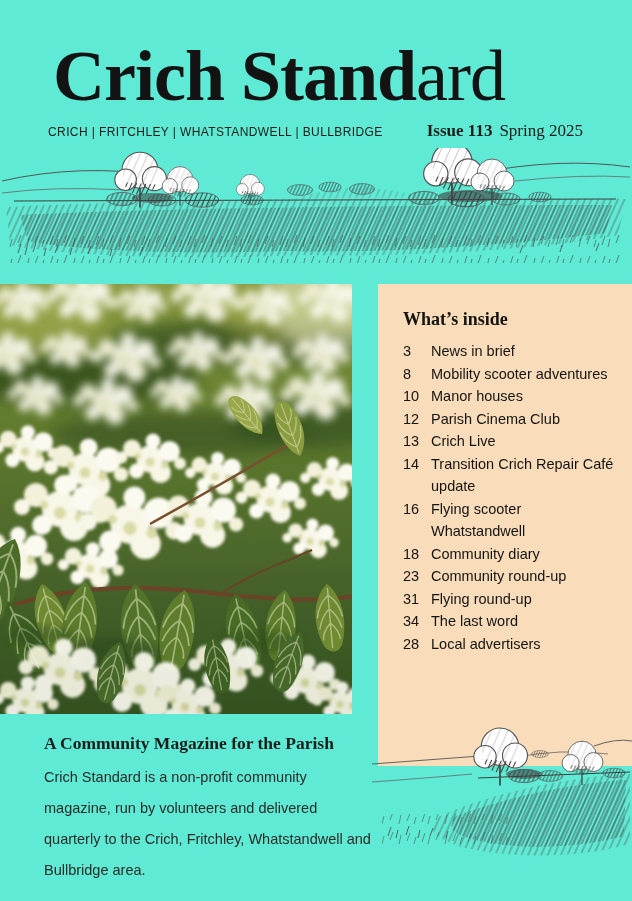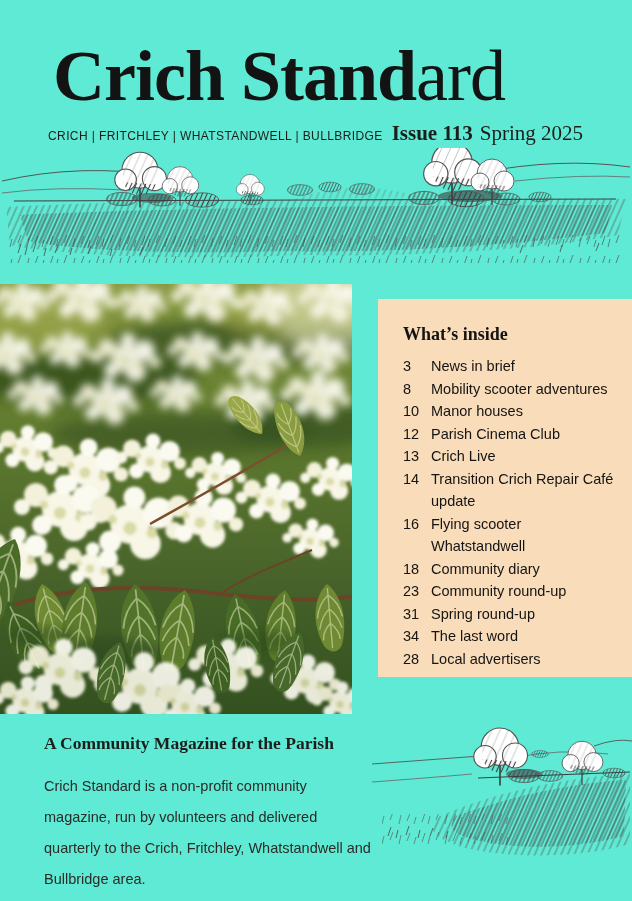--- a/index.html
+++ b/index.html
@@ -15,43 +15,43 @@
   }
   .masthead-title .t-bold{font-weight:700;}
   .masthead-title .t-light{font-weight:400;}
   .tagline-row{
     position:absolute;left:48px;right:49px;top:121px;
     display:flex;justify-content:space-between;align-items:baseline;
   }
   .villages{
     font-size:12px;letter-spacing:.4px;color:#1d1d1b;font-weight:500;
   }
-  .issue-line{font-family:"Liberation Serif",serif;font-size:21px;color:#1d1d1b;white-space:nowrap;}
+  .issue-line{font-family:"Liberation Serif",serif;font-size:17px;color:#1d1d1b;white-space:nowrap;}
   .issue-line .iss{font-weight:700;margin-right:7px;}
   
   .sketch-top{position:absolute;left:0;top:148px;width:632px;height:120px;}
   .sketch-bottom{position:absolute;left:372px;top:726px;width:260px;height:152px;}
   
   .cover-photo{position:absolute;left:0;top:284px;width:352px;height:430px;display:block;}
   .toc-box{
-    position:absolute;left:378px;top:299px;width:254px;height:378px;
+    position:absolute;left:378px;top:284px;width:254px;height:482px;
     background:#f9dcb9;box-sizing:border-box;padding:25px 16px 0 25px;
   }
   .toc-heading{
     margin:0 0 10px 0;font-family:"Liberation Serif",serif;
     font-size:18px;font-weight:700;color:#131313;
   }
   .toc-list{list-style:none;margin:0;padding:0;}
   .toc-item{display:flex;font-size:14.5px;line-height:22.5px;color:#141414;}
   .toc-page{flex:0 0 28px;}
   .toc-title{flex:0 0 183px;max-width:183px;}
   
   .footer-left{position:absolute;left:44px;top:733px;width:335px;}
   .footer-heading{
-    margin:0 0 17px 0;font-family:"Liberation Serif",serif;
+    margin:0 0 8px 0;font-family:"Liberation Serif",serif;
     font-size:17.5px;font-weight:700;color:#1d1d1b;
   }
   .footer-body{
     margin:0;font-size:14.5px;line-height:31px;color:#2b2b28;width:332px;
   }
 </style>
 </head>
 <body>
 
 <div class="page">
@@ -283,21 +283,21 @@
       <li class="toc-item">
           <span class="toc-page">18</span>
           <span class="toc-title">Community diary</span>
         </li>
       <li class="toc-item">
           <span class="toc-page">23</span>
           <span class="toc-title">Community round-up</span>
         </li>
       <li class="toc-item">
           <span class="toc-page">31</span>
-          <span class="toc-title">Spring round-up</span>
+          <span class="toc-title">Flying round-up</span>
         </li>
       <li class="toc-item">
           <span class="toc-page">34</span>
           <span class="toc-title">The last word</span>
         </li>
       <li class="toc-item">
           <span class="toc-page">28</span>
           <span class="toc-title">Local advertisers</span>
         </li>
     </ul>

